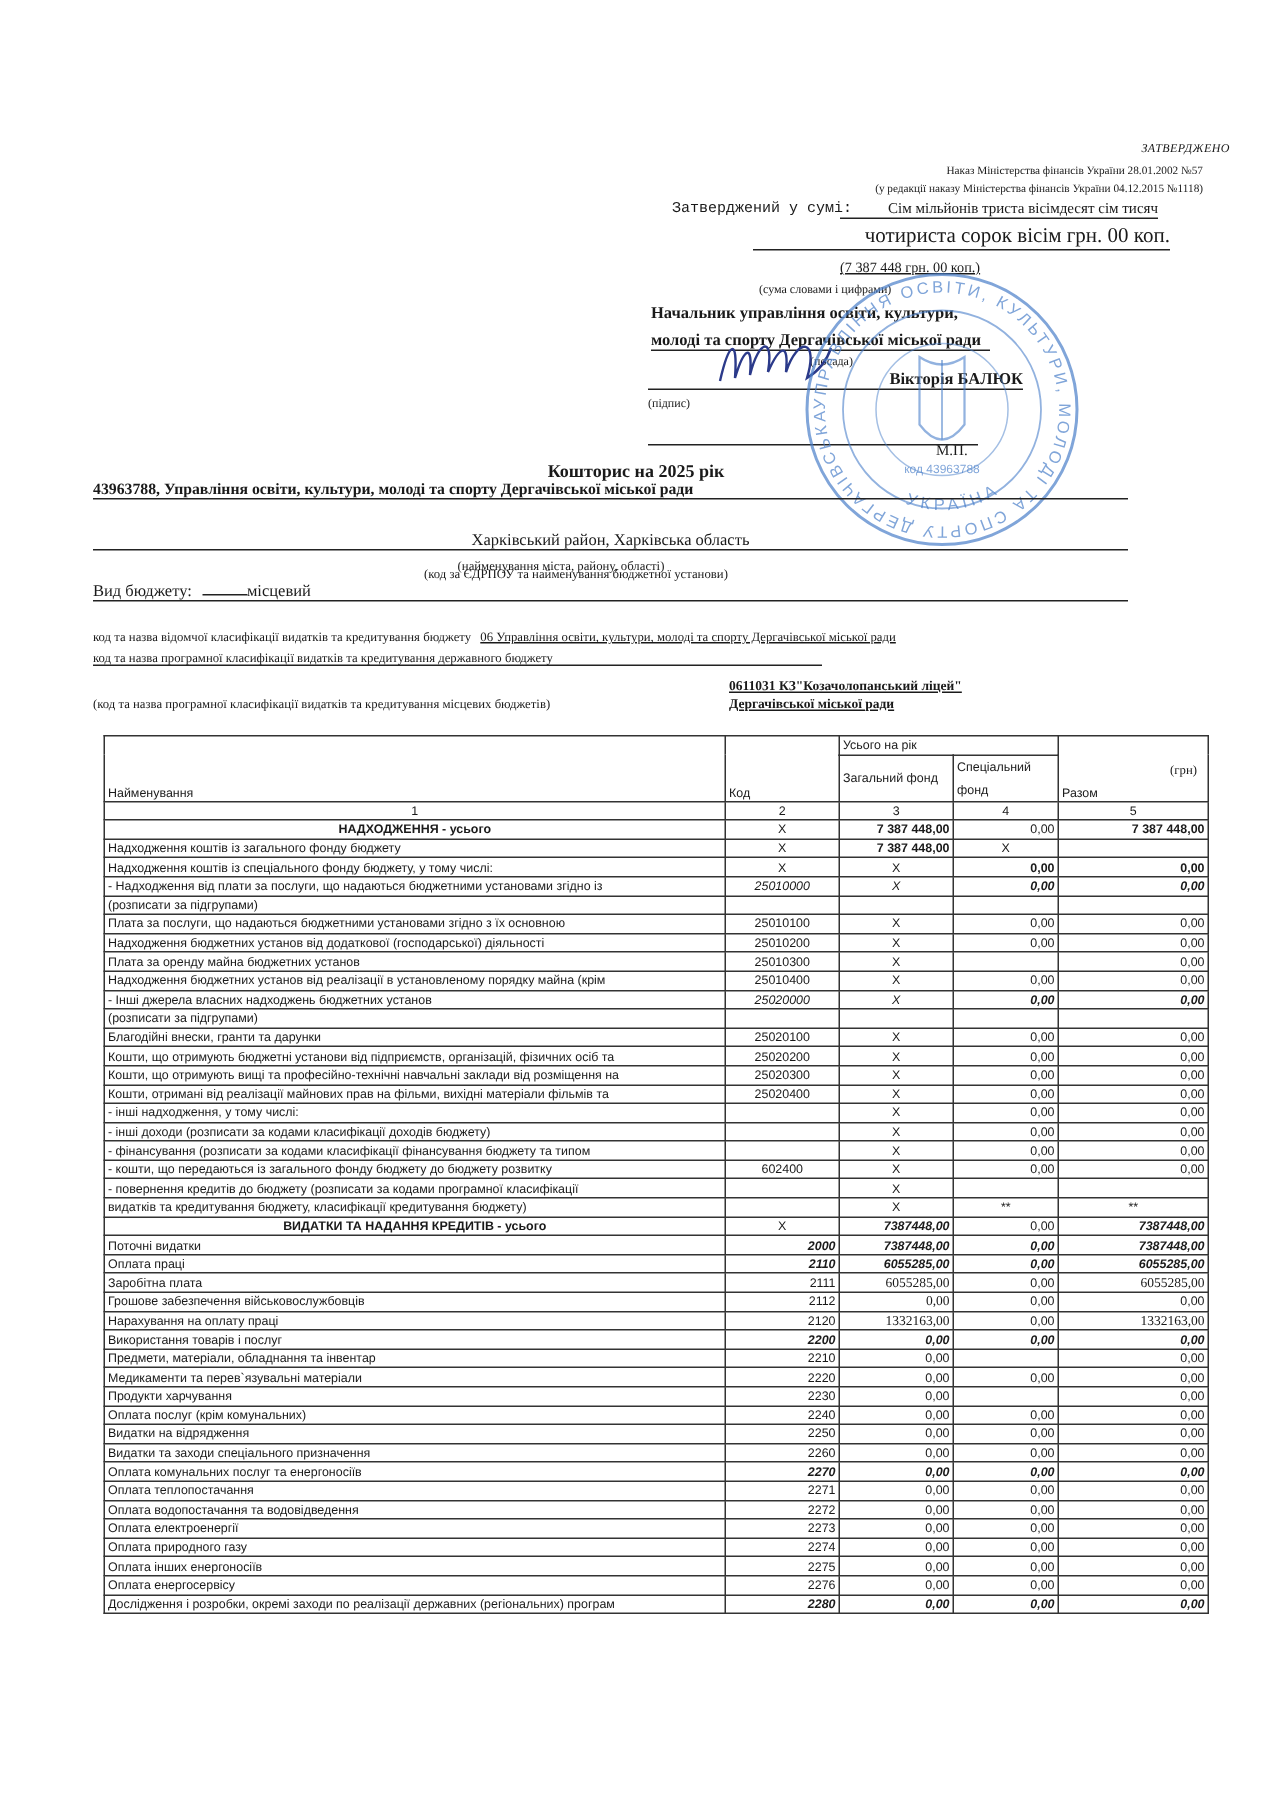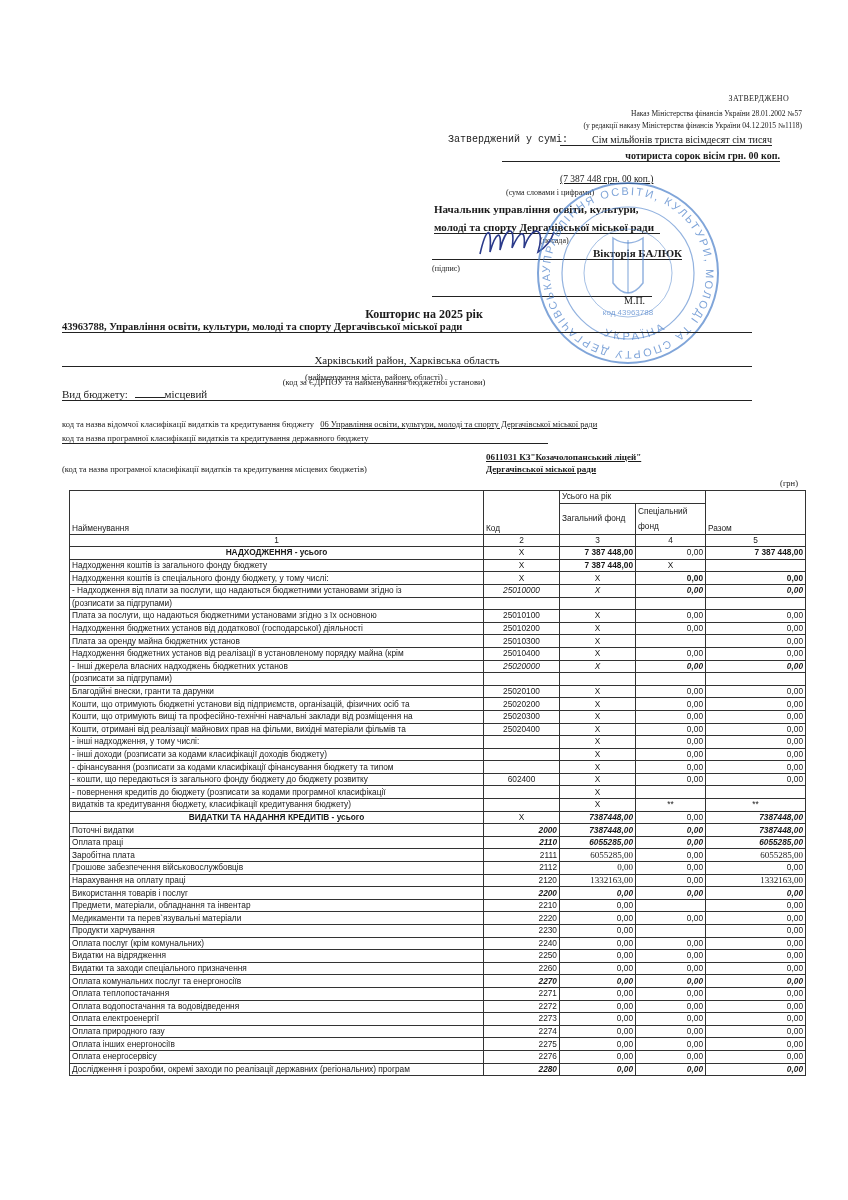--- a/index.html
+++ b/index.html
@@ -1,25 +1,25 @@
 <!DOCTYPE html>
 <html><head>
 <meta charset="utf-8">
 <style>
   html,body{margin:0;padding:0;background:#fff;}
   body{width:848px;height:1200px;position:relative;overflow:hidden;font-family:"Liberation Serif",serif;color:#1a1a1a;}
   .abs{position:absolute;}
 
   
-  #approved{right:59px;top:94px;font-size:8px;letter-spacing:.3px;}
+  #approved{right:28px;top:94px;font-size:8px;letter-spacing:.3px;font-style:italic;}
   #order1{right:46px;top:109px;font-size:7.5px;}
   #order2{right:46px;top:121px;font-size:7.5px;}
   #sumlbl{left:448px;top:134px;font-size:10px;font-family:Liberation Mono, monospace;}
   #sumw1{left:560px;top:134px;font-size:10px;width:212px;text-align:right;border-bottom:1px solid #222;}
-  #sumw2{left:502px;top:150px;font-size:10px;width:278px;text-align:right;border-bottom:1px solid #222;font-weight:bold;}
+  #sumw2{left:502px;top:150px;font-size:14px;width:278px;text-align:right;border-bottom:1px solid #222;}
   #sumnum{left:560px;top:174px;font-size:9.5px;text-decoration:underline;}
   #sumcap{left:506px;top:188px;font-size:8px;}
   #head1{left:434px;top:203px;font-size:11px;font-weight:bold;}
   #head2{left:434px;top:221px;font-size:11px;font-weight:bold;border-bottom:1px solid #222;padding-right:6px;}
   #poscap{left:540px;top:236px;font-size:8px;}
   #name{left:432px;top:247px;width:250px;text-align:right;font-size:11px;font-weight:bold;border-bottom:1px solid #222;}
   #signcap{left:432px;top:264px;font-size:8px;}
   #mpline{left:432px;top:296px;width:220px;border-bottom:1px solid #222;}
   #mp{left:624px;top:295px;font-size:10px;}
   #stamp{left:533px;top:178px;width:190px;height:190px;}
@@ -34,21 +34,21 @@
   #budget{left:62px;top:388px;width:690px;font-size:11px;border-bottom:1px solid #222;}
   #budget .val{display:inline-block;margin-left:4px;}
   #budget .val span.pre{display:inline-block;width:30px;border-bottom:1px solid #222;}
 
   #dept{left:62px;top:419px;font-size:8.5px;}
   #dept .v{text-decoration:underline;margin-left:4px;}
   #prog{left:62px;top:433px;width:486px;font-size:8.5px;border-bottom:1px solid #222;}
   #locprog{left:62px;top:464px;font-size:8.5px;}
   #progval1{left:486px;top:452px;font-size:9px;font-weight:bold;text-decoration:underline;}
   #progval2{left:486px;top:464px;font-size:9px;font-weight:bold;text-decoration:underline;}
-  #uah{right:50px;top:478px;font-size:8.5px;padding-left:11px;}
+  #uah{right:50px;top:508px;font-size:8.5px;padding-left:11px;}
 
   
   #tbl{position:absolute;left:69px;top:490px;border-collapse:collapse;font-family:"Liberation Sans",sans-serif;font-size:8.3px;table-layout:fixed;}
   #tbl td{border:1px solid #333;padding:0 2px;height:11.6px;line-height:11px;white-space:nowrap;overflow:hidden;}
   #tbl td.c{text-align:center;}
   #tbl td.r{text-align:right;}
   #tbl tr.hdr td{font-weight:normal;text-align:left;}
   #tbl td.serifnum{font-family:"Liberation Serif",serif;font-size:9px;}
   .it{font-style:italic;}
   .b{font-weight:bold;}

